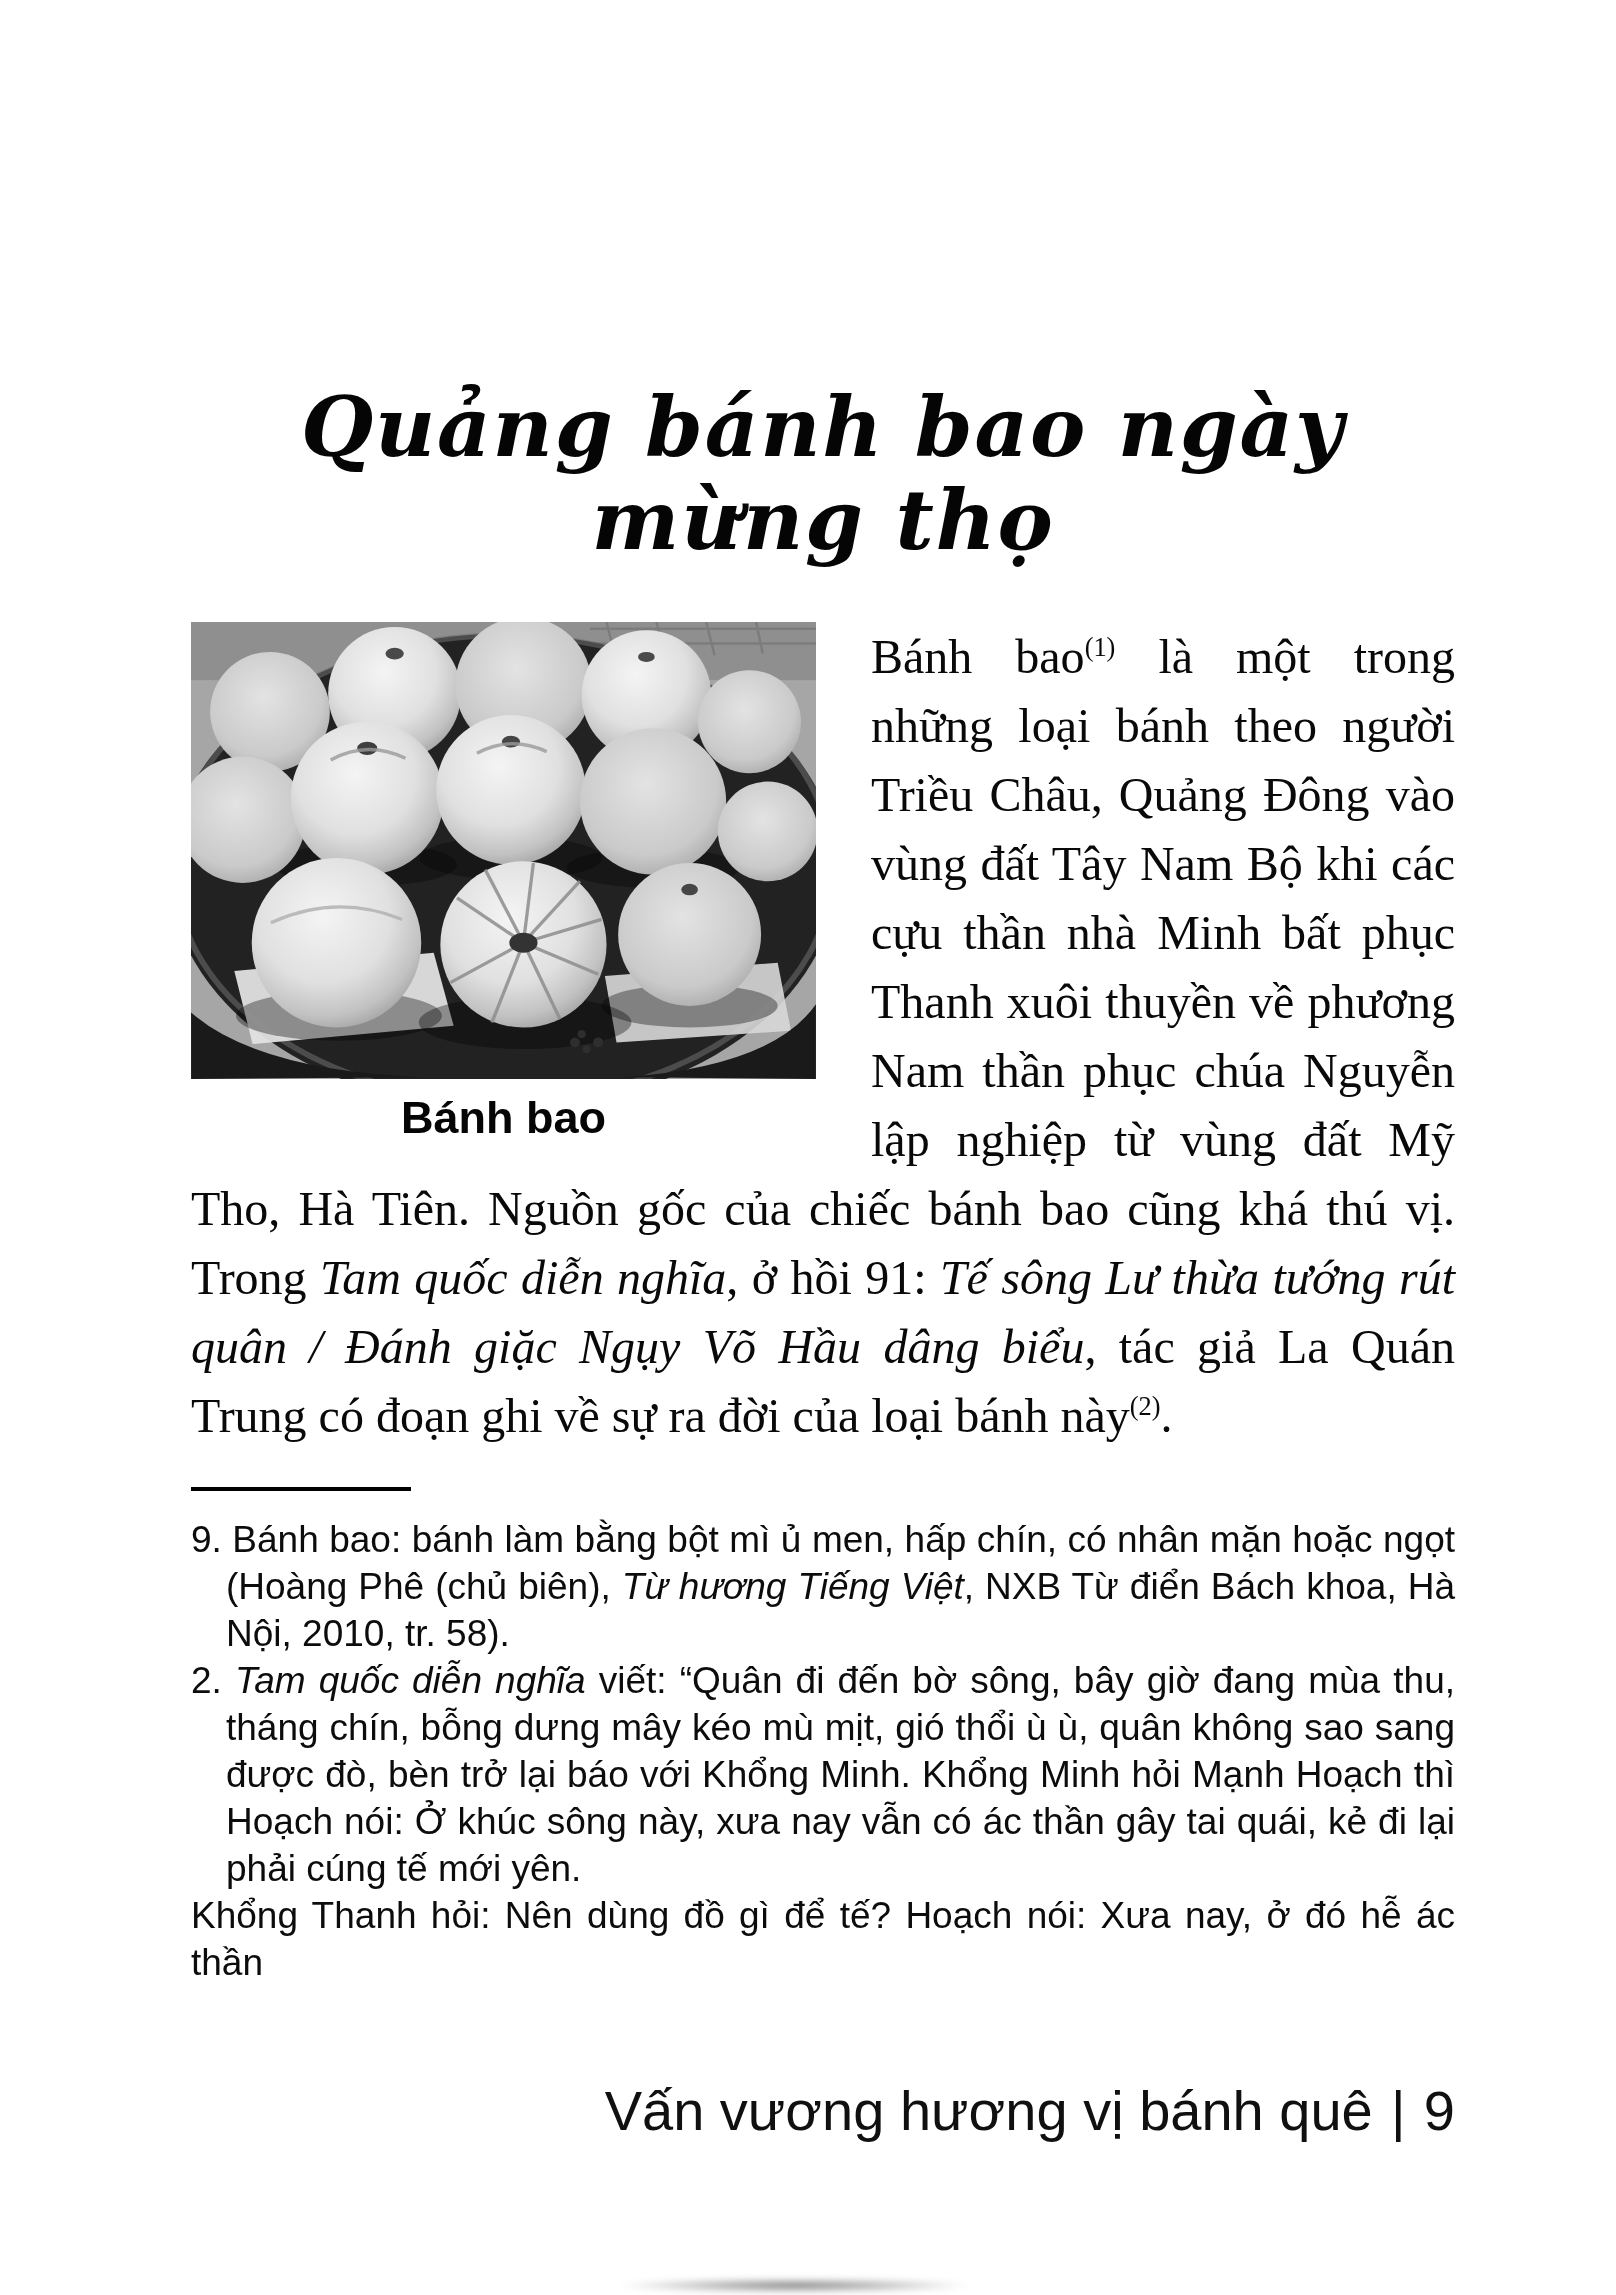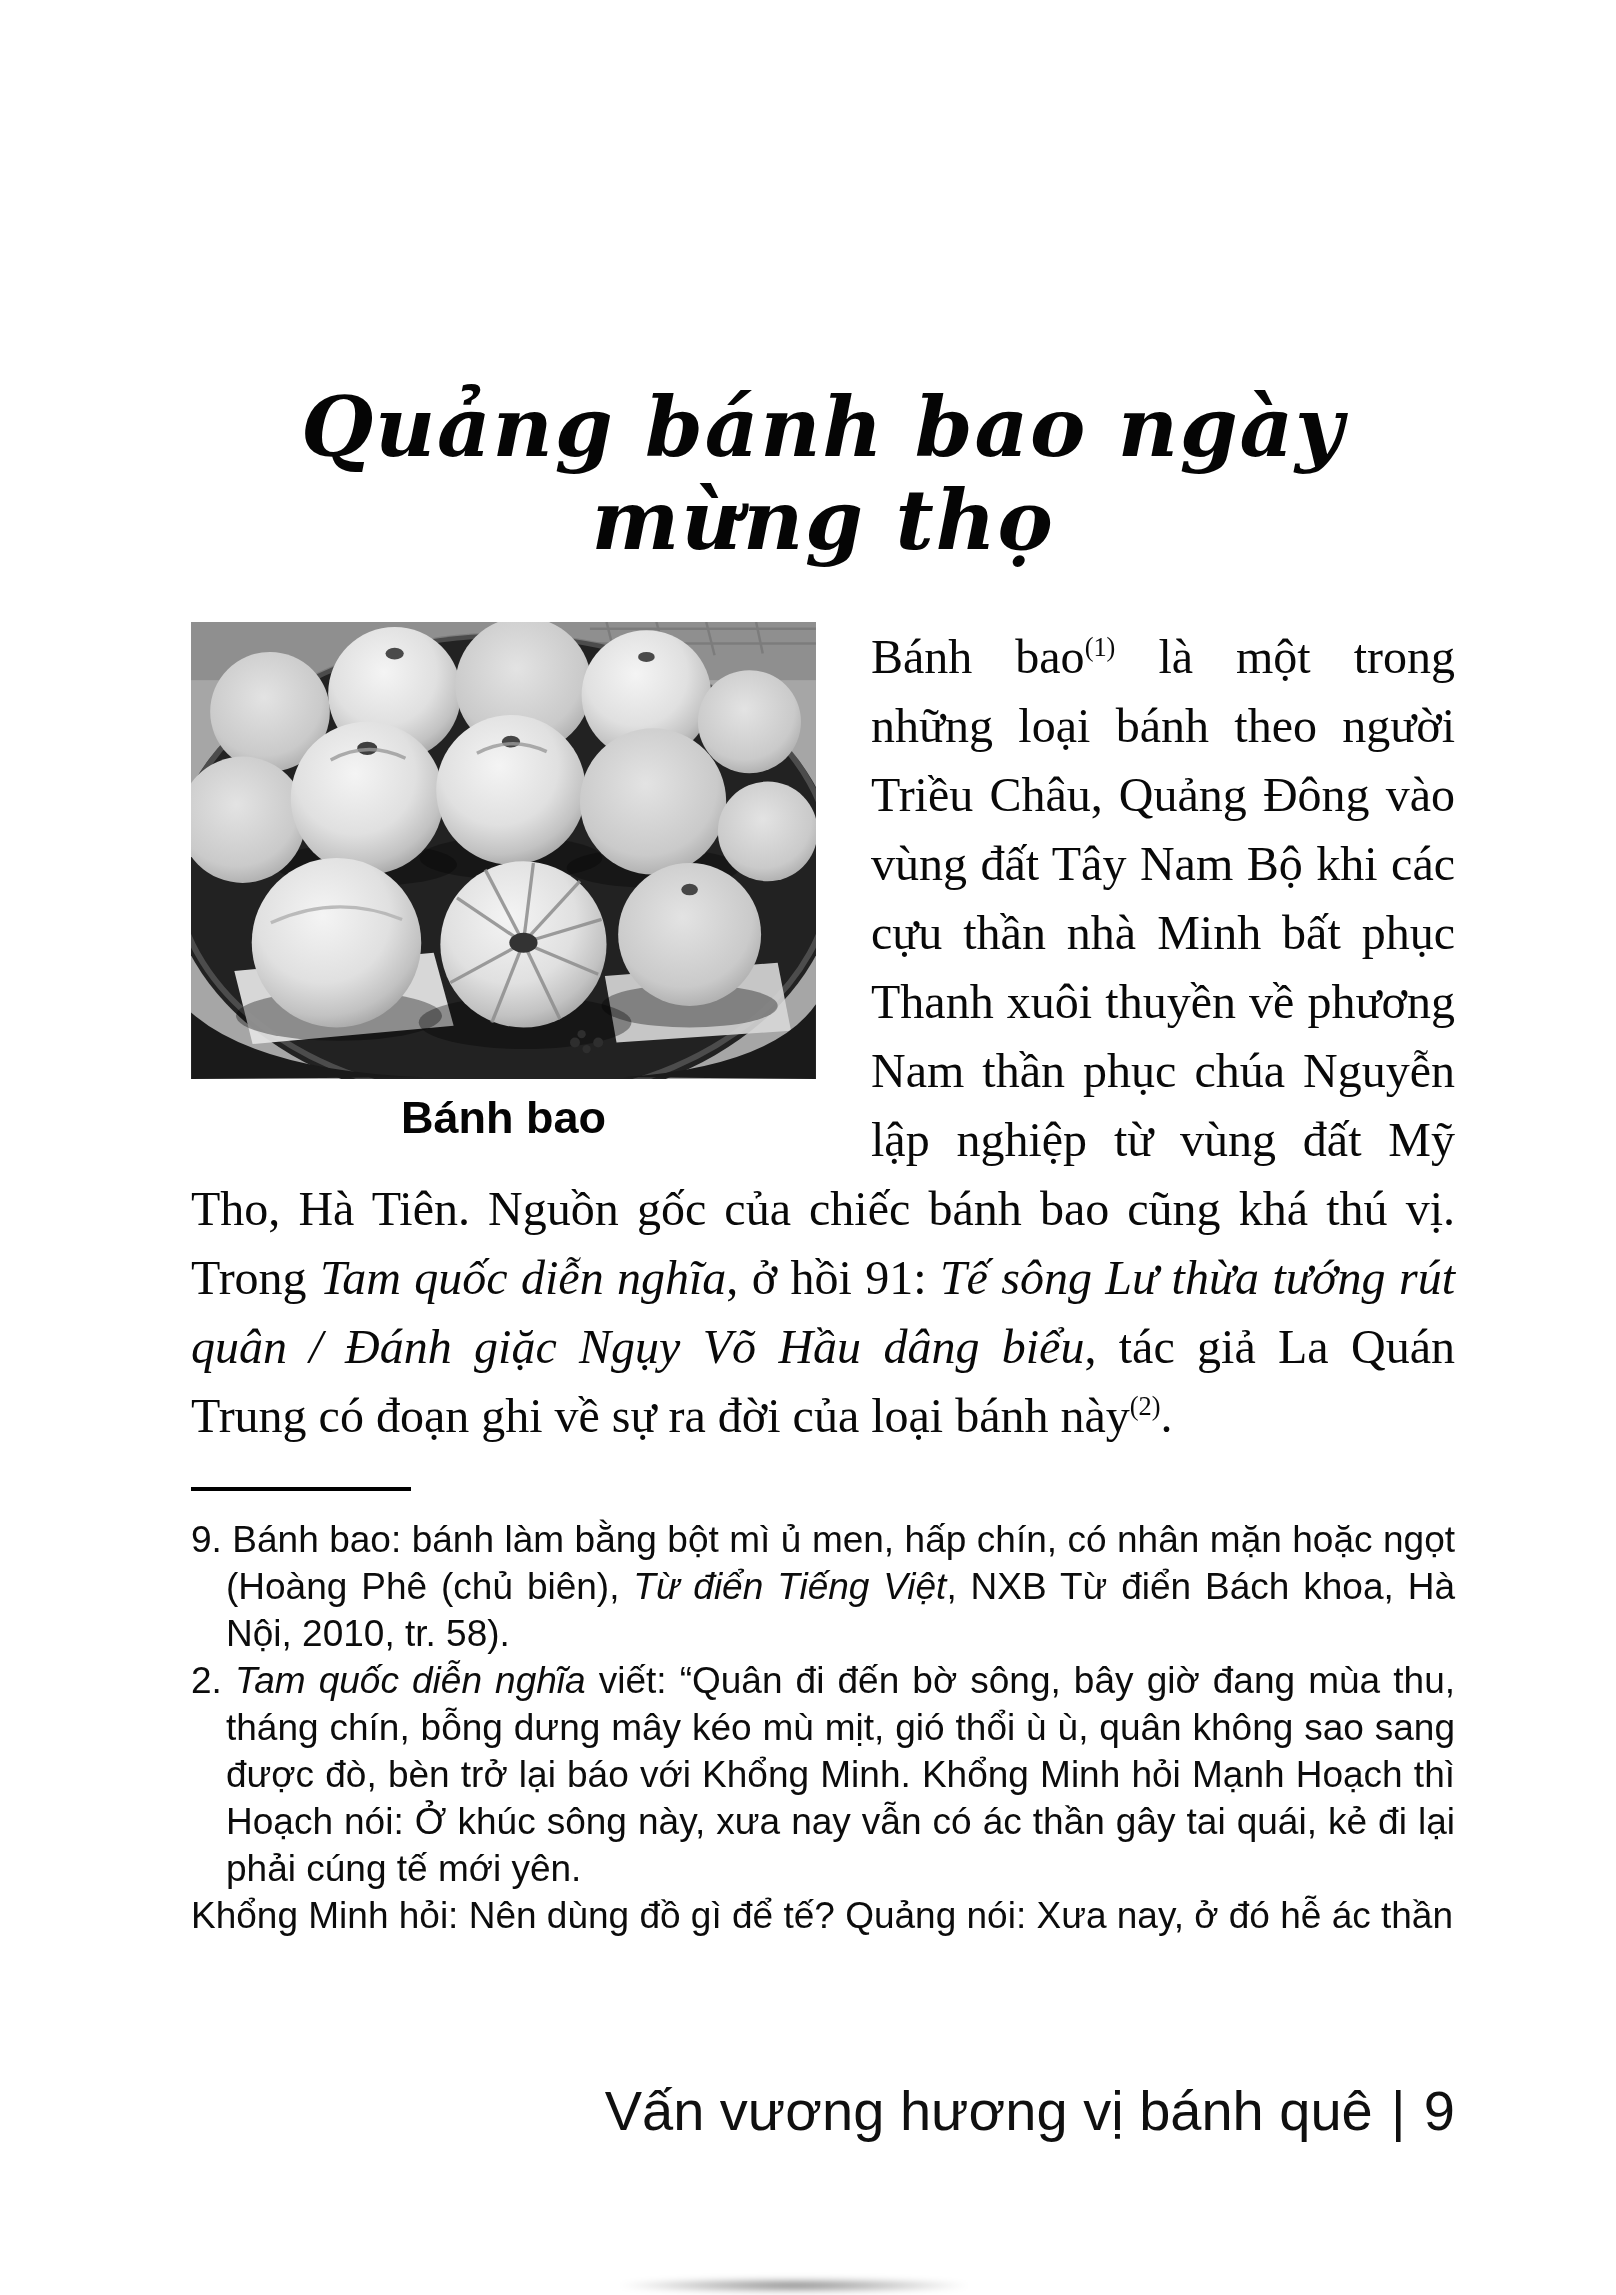--- a/index.html
+++ b/index.html
@@ -191,23 +191,23 @@
           <path d="M752,460 Q700,535 520,548 L752,550 Z" fill="#1a1a1a"></path>
         </svg>
       </div>
       <figcaption class="caption">Bánh bao</figcaption>
     </figure>
 
     <p class="body-text"><span>Bánh bao</span><sup>(1)</sup><span> là một trong những loại bánh theo người Triều Châu, Quảng Đông vào vùng đất Tây Nam Bộ khi các cựu thần nhà Minh bất phục Thanh xuôi thuyền về phương Nam thần phục chúa Nguyễn lập nghiệp từ vùng đất Mỹ Tho, Hà Tiên. Nguồn gốc của chiếc bánh bao cũng khá thú vị. Trong </span><span class="italic">Tam quốc diễn nghĩa</span><span>, ở hồi 91: </span><span class="italic">Tế sông Lư thừa tướng rút quân / Đánh giặc Ngụy Võ Hầu dâng biểu</span><span>, tác giả La Quán Trung có đoạn ghi về sự ra đời của loại bánh này</span><sup>(2)</sup><span>.</span></p>
 
     <div class="footnotes">
       <div class="footnote-rule"></div>
-      <p class="footnote hang"><span>9. Bánh bao: bánh làm bằng bột mì ủ men, hấp chín, có nhân mặn hoặc ngọt (Hoàng Phê (chủ biên), </span><span class="italic">Từ điển Tiếng Việt</span><span>, NXB Từ điển Bách khoa, Hà Nội, 2010, tr. 58).</span></p>
+      <p class="footnote hang"><span>9. Bánh bao: bánh làm bằng bột mì ủ men, hấp chín, có nhân mặn hoặc ngọt (Hoàng Phê (chủ biên), </span><span class="italic">Từ hương Tiếng Việt</span><span>, NXB Từ điển Bách khoa, Hà Nội, 2010, tr. 58).</span></p>
       <p class="footnote hang"><span>2. </span><span class="italic">Tam quốc diễn nghĩa</span><span> viết: “Quân đi đến bờ sông, bây giờ đang mùa thu, tháng chín, bỗng dưng mây kéo mù mịt, gió thổi ù ù, quân không sao sang được đò, bèn trở lại báo với Khổng Minh. Khổng Minh hỏi Mạnh Hoạch thì Hoạch nói: Ở khúc sông này, xưa nay vẫn có ác thần gây tai quái, kẻ đi lại phải cúng tế mới yên.</span></p>
-      <p class="footnote">Khổng Minh hỏi: Nên dùng đồ gì để tế? Quảng nói: Xưa nay, ở đó hễ ác thần</p>
+      <p class="footnote">Khổng Thanh hỏi: Nên dùng đồ gì để tế? Hoạch nói: Xưa nay, ở đó hễ ác thần</p>
     </div>
 
   </div>
 
   <div class="page-footer">
     <span>Vấn vương hương vị bánh quê</span><span class="sep">|</span><span>9</span>
   </div>
 
   <div class="scan-smudge"></div>
 

